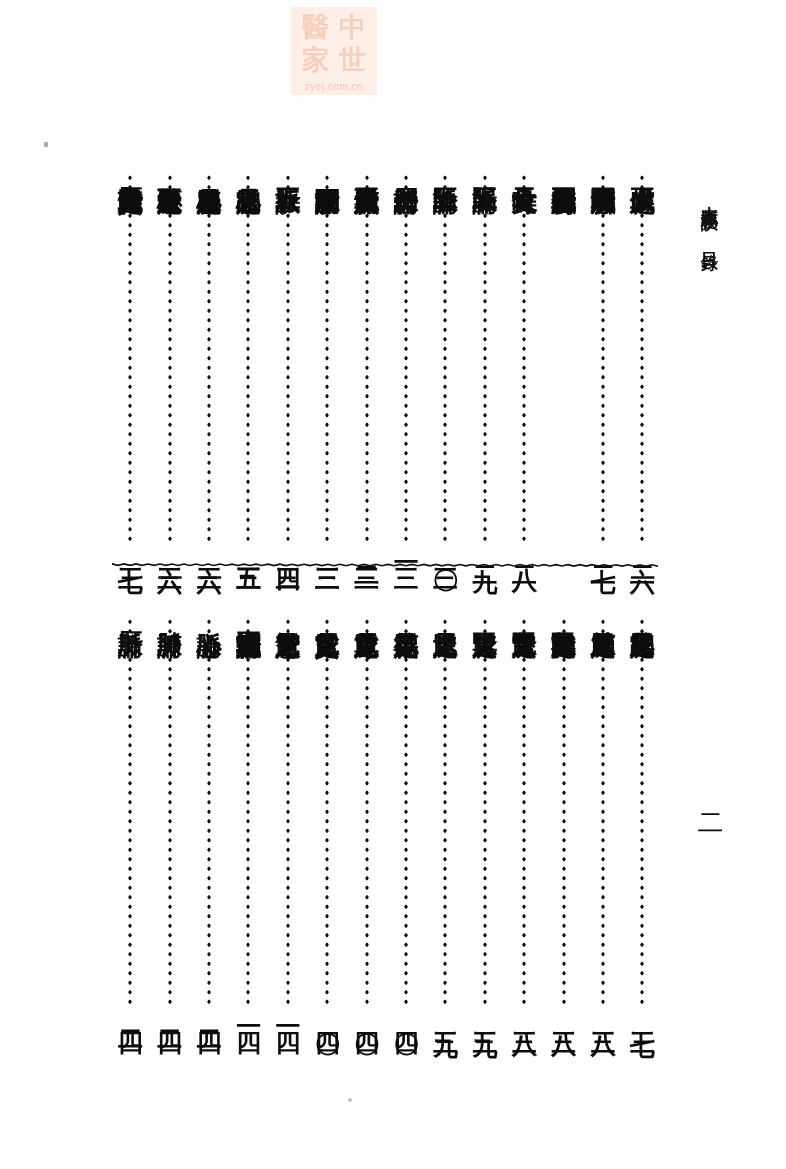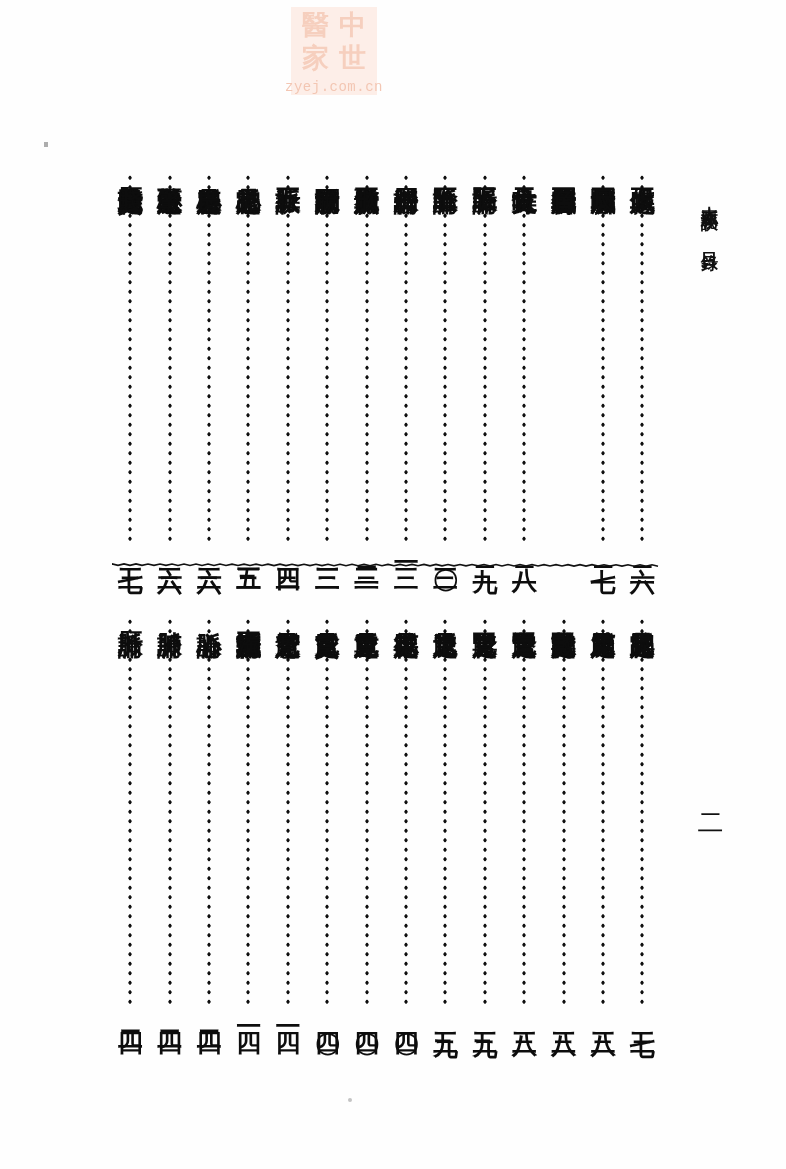--- a/index.html
+++ b/index.html
@@ -39,22 +39,22 @@
     direction:rtl;
   }
   .seal-ch{
     display:flex;align-items:center;justify-content:center;
     font-size:27px;line-height:1;
     color:#f6cdbb;
     font-family:"DejaVu Serif","Liberation Serif",serif;
     font-weight:700;
   }
   .seal-url{
-    font-size:14px;letter-spacing:.5px;color:#f3c4b0;
-    margin-top:5px;font-family:Liberation Mono, monospace;
+    font-size:10px;letter-spacing:.5px;color:#f3c4b0;
+    margin-top:5px;font-family:Liberation Sans, sans-serif;
   }
 
   
   .folio{
     position:absolute;right:62px;top:795px;
     font-size:26px;line-height:1;color:#111;
     writing-mode:vertical-rl;
   }
 
   

